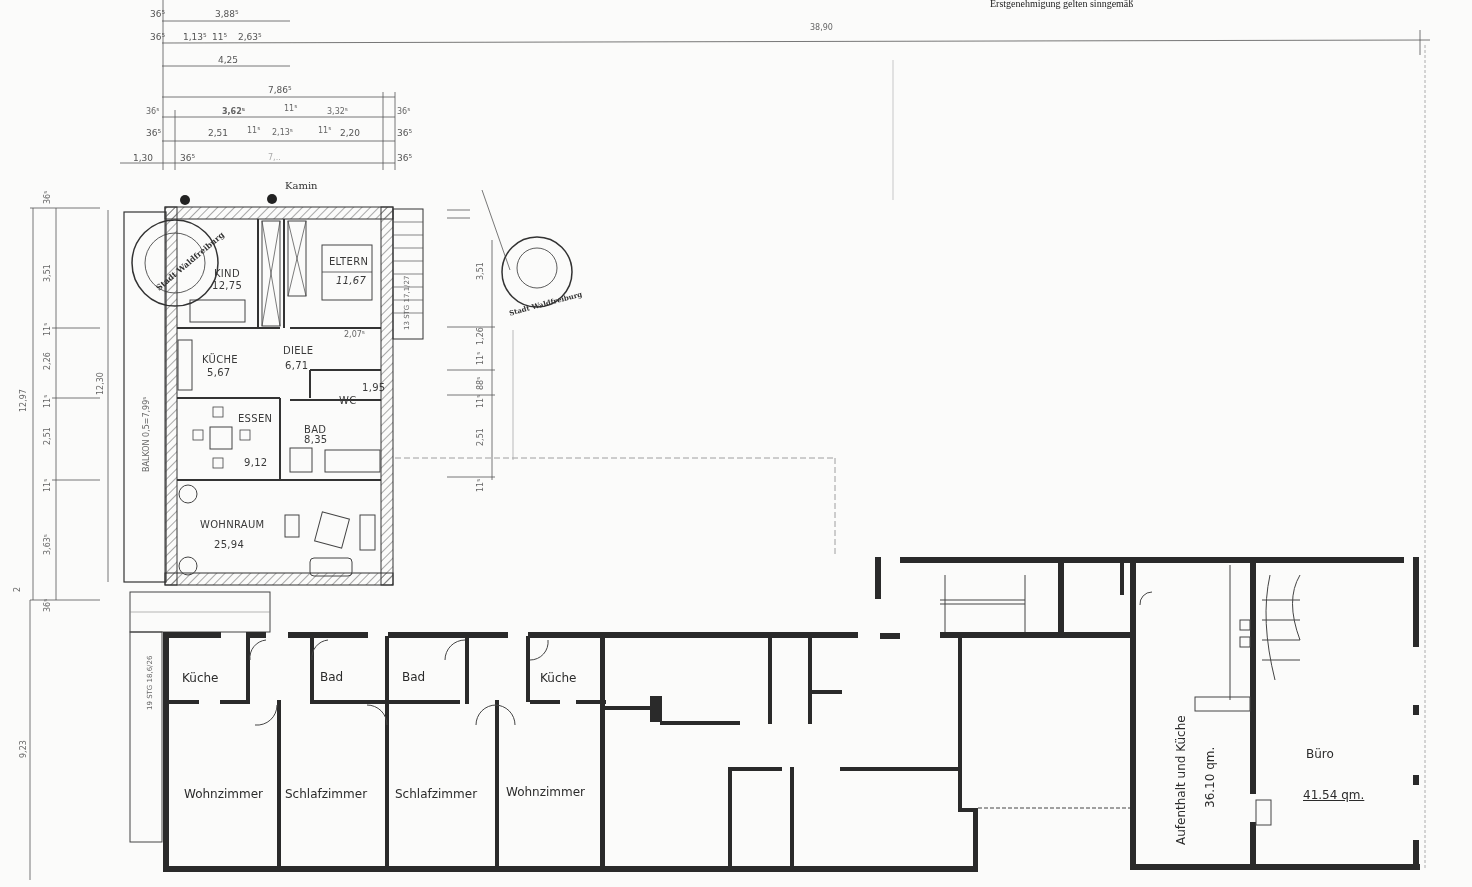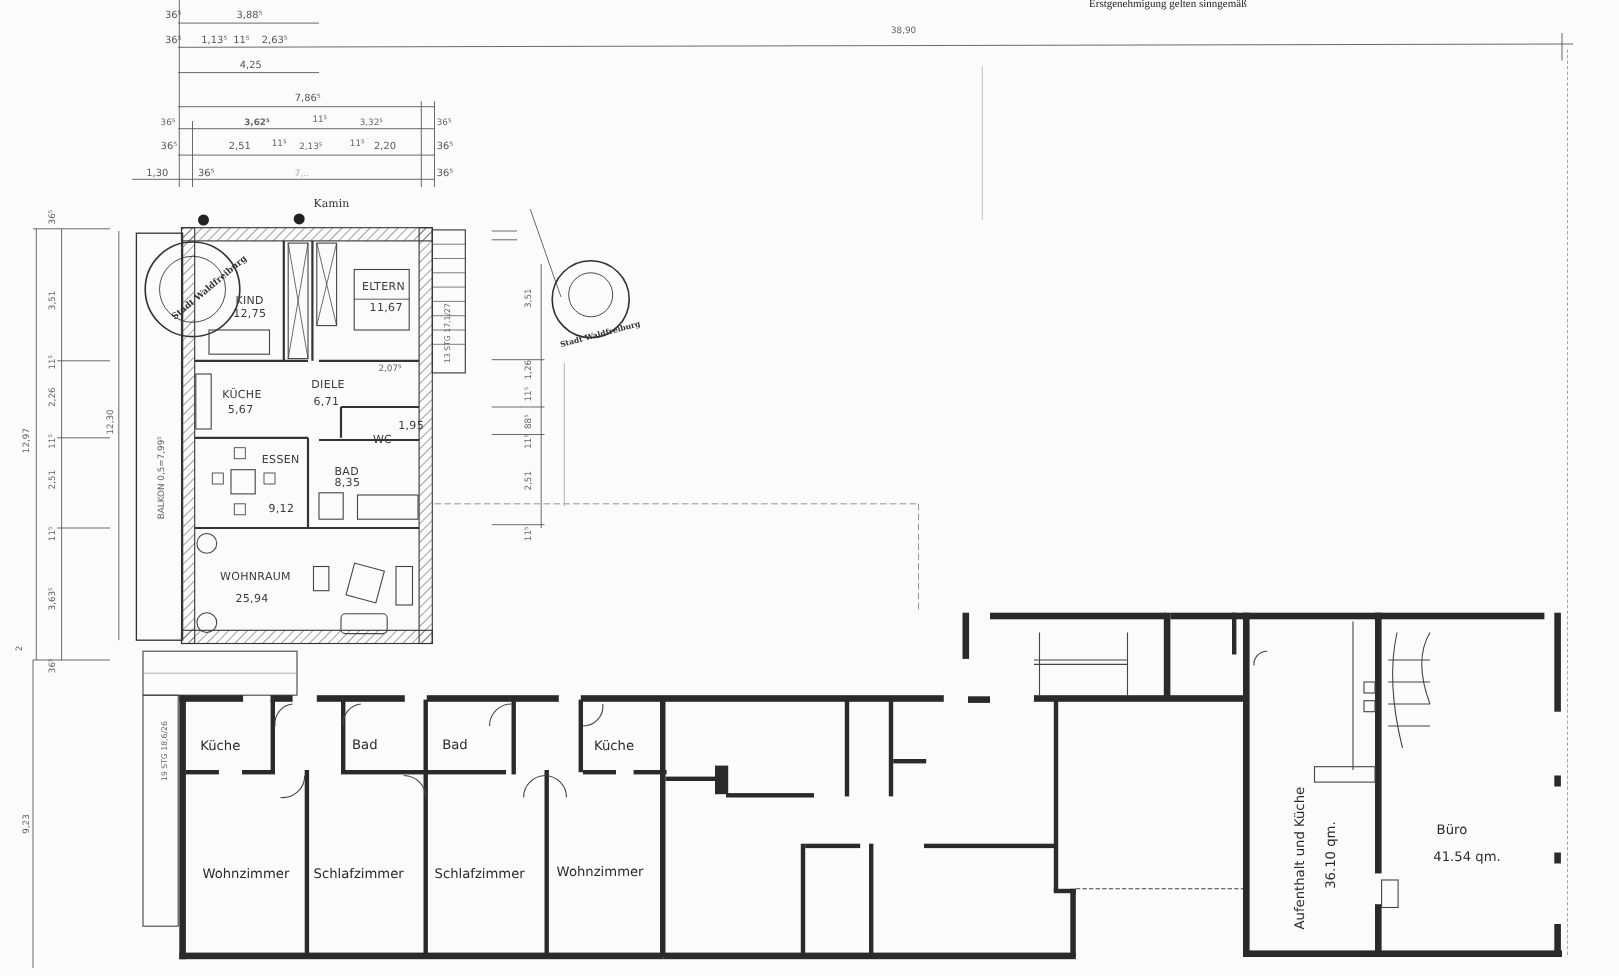--- a/index.html
+++ b/index.html
@@ -287,21 +287,21 @@
 <div class="lbl tiny vert" style="left:477px;top:446px;">2,51</div>
 <div class="lbl tiny vert" style="left:477px;top:492px;">11⁵</div>
 <div class="lbl tiny vert" style="left:404px;top:330px;font-size:7px;">13 STG 17,1/27</div>
 <div class="lbl tiny vert" style="left:147px;top:710px;font-size:7px;">19 STG 18,6/26</div>
 <div class="lbl tiny" style="left:344px;top:331px;">2,07⁵</div>
 <div class="lbl" style="left:285px;top:181px;font-size:10px;font-family:'DejaVu Serif',serif;">Kamin</div>
 
 <div class="lbl room-s" style="left:214px;top:269px;">KIND</div>
 <div class="lbl room-s" style="left:212px;top:281px;">12,75</div>
 <div class="lbl room-s" style="left:329px;top:257px;">ELTERN</div>
-<div class="lbl room-s" style="left:336px;top:276px;">11,67</div>
+<div class="lbl room-s" style="left:336px;top:276px;font-style:italic;">11,67</div>
 <div class="lbl room-s" style="left:202px;top:355px;">KÜCHE</div>
 <div class="lbl room-s" style="left:207px;top:368px;">5,67</div>
 <div class="lbl room-s" style="left:283px;top:346px;">DIELE</div>
 <div class="lbl room-s" style="left:285px;top:361px;">6,71</div>
 <div class="lbl room-s" style="left:339px;top:396px;">WC</div>
 <div class="lbl room-s" style="left:362px;top:383px;">1,95</div>
 <div class="lbl room-s" style="left:238px;top:414px;">ESSEN</div>
 <div class="lbl room-s" style="left:244px;top:458px;">9,12</div>
 <div class="lbl room-s" style="left:304px;top:425px;">BAD</div>
 <div class="lbl room-s" style="left:304px;top:435px;">8,35</div>
@@ -315,13 +315,13 @@
 <div class="lbl room" style="left:320px;top:671px;">Bad</div>
 <div class="lbl room" style="left:402px;top:671px;">Bad</div>
 <div class="lbl room" style="left:540px;top:672px;">Küche</div>
 <div class="lbl room" style="left:184px;top:788px;">Wohnzimmer</div>
 <div class="lbl room" style="left:285px;top:788px;">Schlafzimmer</div>
 <div class="lbl room" style="left:395px;top:788px;">Schlafzimmer</div>
 <div class="lbl room" style="left:506px;top:786px;">Wohnzimmer</div>
 <div class="lbl room vert" style="left:1175px;top:845px;">Aufenthalt und Küche</div>
 <div class="lbl room vert" style="left:1204px;top:808px;">36.10 qm.</div>
 <div class="lbl room" style="left:1306px;top:748px;">Büro</div>
-<div class="lbl room" style="left:1303px;top:773px;">41.54 qm.</div>
+<div class="lbl room" style="left:1303px;top:789px;text-decoration:underline;">41.54 qm.</div>
 
 </body></html>

